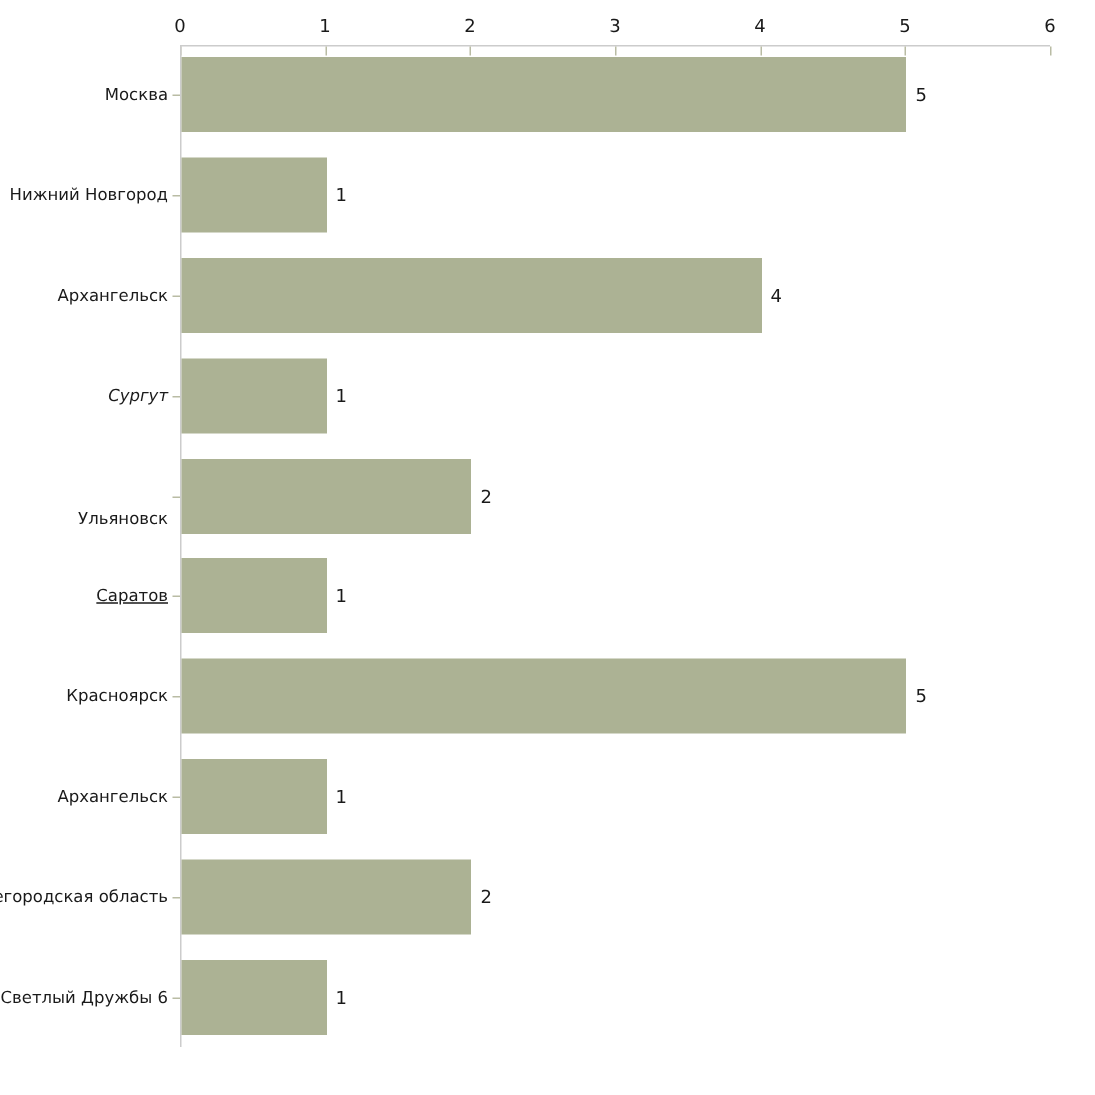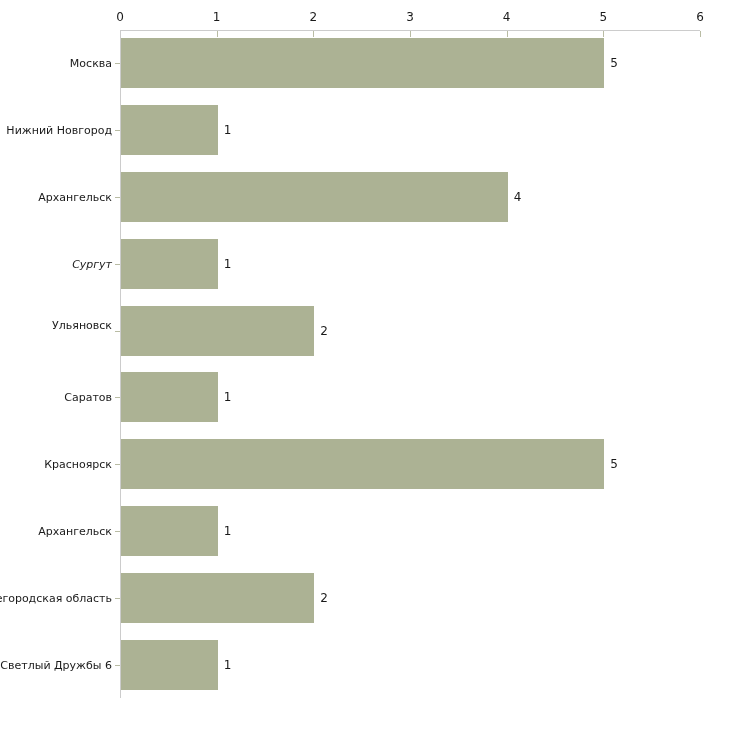--- a/index.html
+++ b/index.html
@@ -123,22 +123,22 @@
       <div class="y-tick" style="top: 464px;"></div>
       <div class="y-tick" style="top: 531px;"></div>
       <div class="y-tick" style="top: 598px;"></div>
       <div class="y-tick" style="top: 665px;"></div>
     </div>
   <div id="cat-labels">
       <div class="cat-label" style="top: 63.4px;">Москва</div>
       <div class="cat-label" style="top: 130.2px;">Нижний Новгород</div>
       <div class="cat-label" style="top: 197px;">Архангельск</div>
       <div class="cat-label" style="top: 263.8px; font-style: italic;">Сургут</div>
-      <div class="cat-label" style="top: 325px;">Ульяновск</div>
-      <div class="cat-label" style="top: 397.4px;">Саратов</div>
+      <div class="cat-label" style="top: 346px;">Ульяновск</div>
+      <div class="cat-label" style="top: 397.4px; text-decoration: underline;">Саратов</div>
       <div class="cat-label" style="top: 464.2px;">Красноярск</div>
       <div class="cat-label" style="top: 531px;">Архангельск</div>
       <div class="cat-label" style="top: 597.8px;">жегородская область</div>
       <div class="cat-label" style="top: 664.6px;">Светлый Дружбы 6</div>
     </div>
 
   <div id="bars">
       <div class="bar" style="top: 38.4px; height: 50px; width: 483.333px; background: rgb(172, 178, 148);"></div>
       <div class="bar" style="top: 105.2px; height: 50px; width: 96.6667px; background: rgb(172, 178, 148);"></div>
       <div class="bar" style="top: 172px; height: 50px; width: 386.667px; background: rgb(172, 178, 148);"></div>

